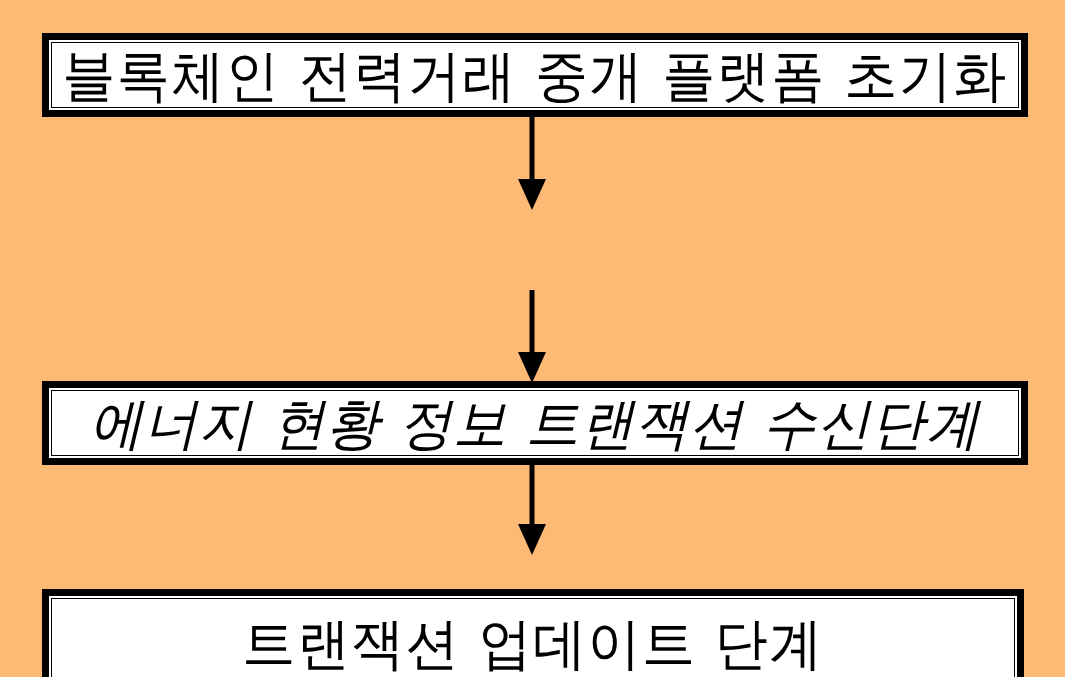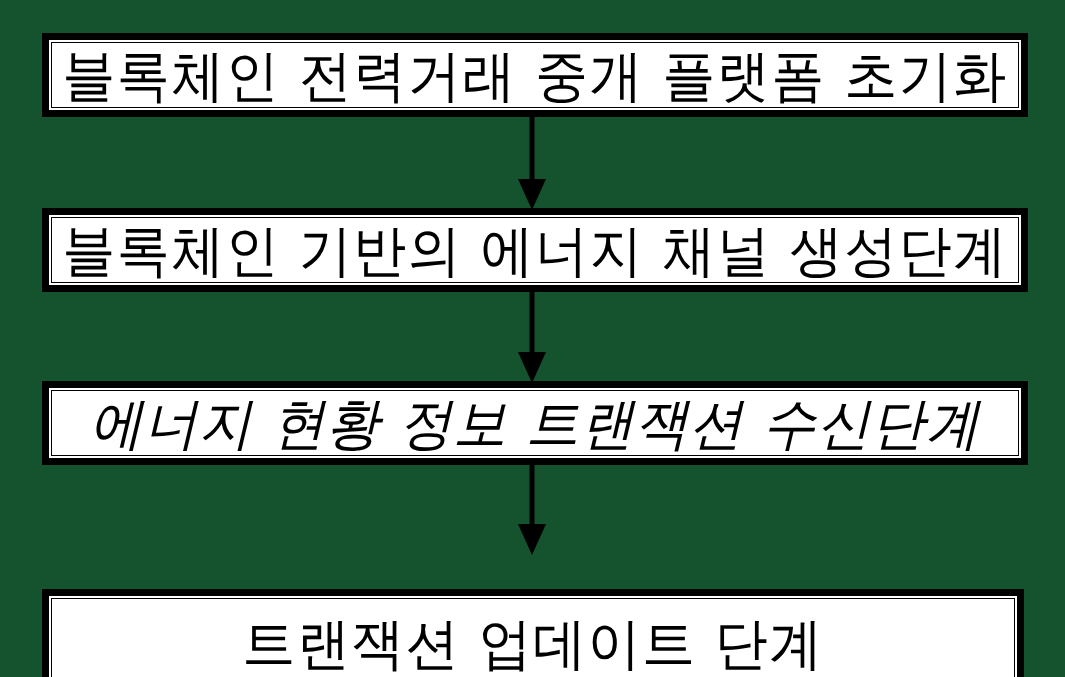--- a/index.html
+++ b/index.html
@@ -11,21 +11,21 @@
     width: 1065px;
     height: 677px;
     font-family: "DejaVu Sans", "Liberation Sans", sans-serif;
     overflow: hidden;
   }
 
   #flowchart {
     position: relative;
     width: 1065px;
     height: 677px;
-    background: #14532d;
+    background: #fdba74;
   }
 
   
   .step-box {
     position: absolute;
     box-sizing: border-box;
     background: #ffffff;
     border: 7px solid #000000;
     display: flex;
     align-items: center;
@@ -80,24 +80,20 @@
     <span class="step-label">블록체인 전력거래 중개 플랫폼 초기화</span>
   </div>
 
   <div class="arrow" id="arrow-1">
     <svg width="40" height="95" viewBox="0 0 40 95" xmlns="http://www.w3.org/2000/svg">
       <line x1="20" y1="0" x2="20" y2="73" stroke="#000000" stroke-width="5"></line>
       <polygon points="20,95 6,64 34,64" fill="#000000"></polygon>
     </svg>
   </div>
 
-  <div class="step-box" id="box-2">
-    <span class="inner-rule"></span>
-    <span class="step-label">블록체인 기반의 에너지 채널 생성단계</span>
-  </div>
 
   <div class="arrow" id="arrow-2">
     <svg width="40" height="93" viewBox="0 0 40 93" xmlns="http://www.w3.org/2000/svg">
       <line x1="20" y1="0" x2="20" y2="71" stroke="#000000" stroke-width="5"></line>
       <polygon points="20,93 6,62 34,62" fill="#000000"></polygon>
     </svg>
   </div>
 
   <div class="step-box" id="box-3">
     <span class="inner-rule"></span>

